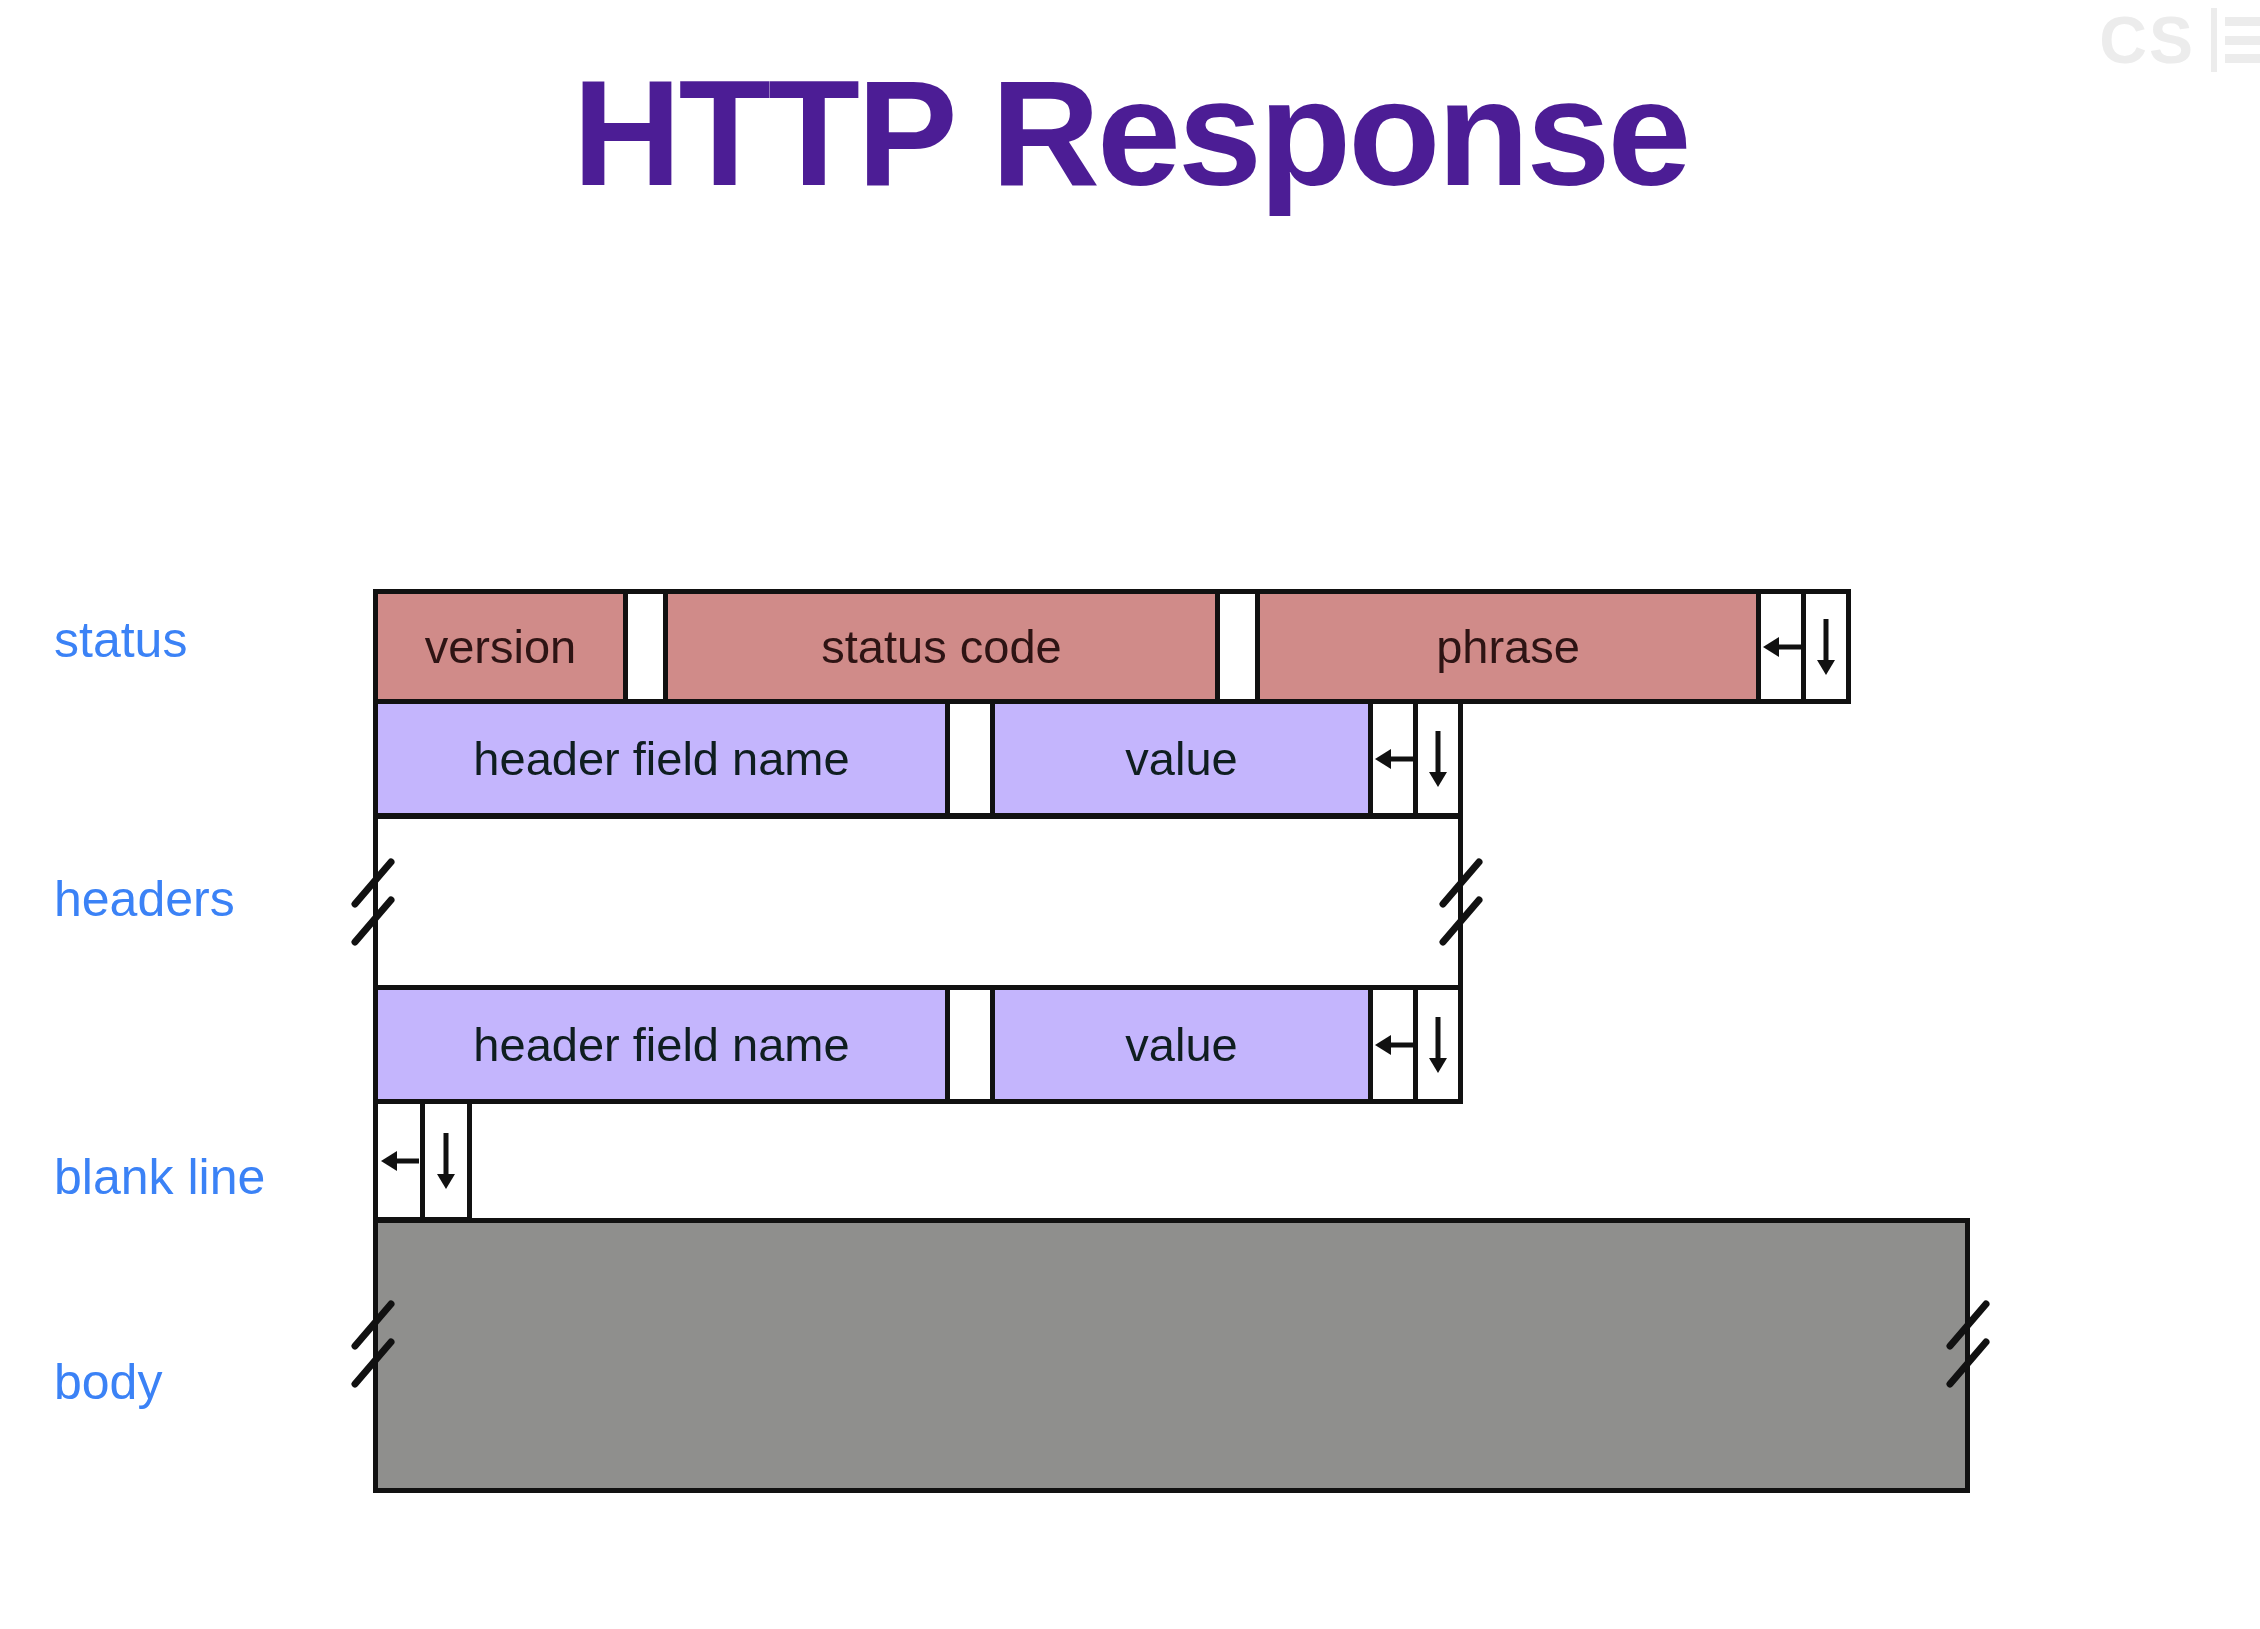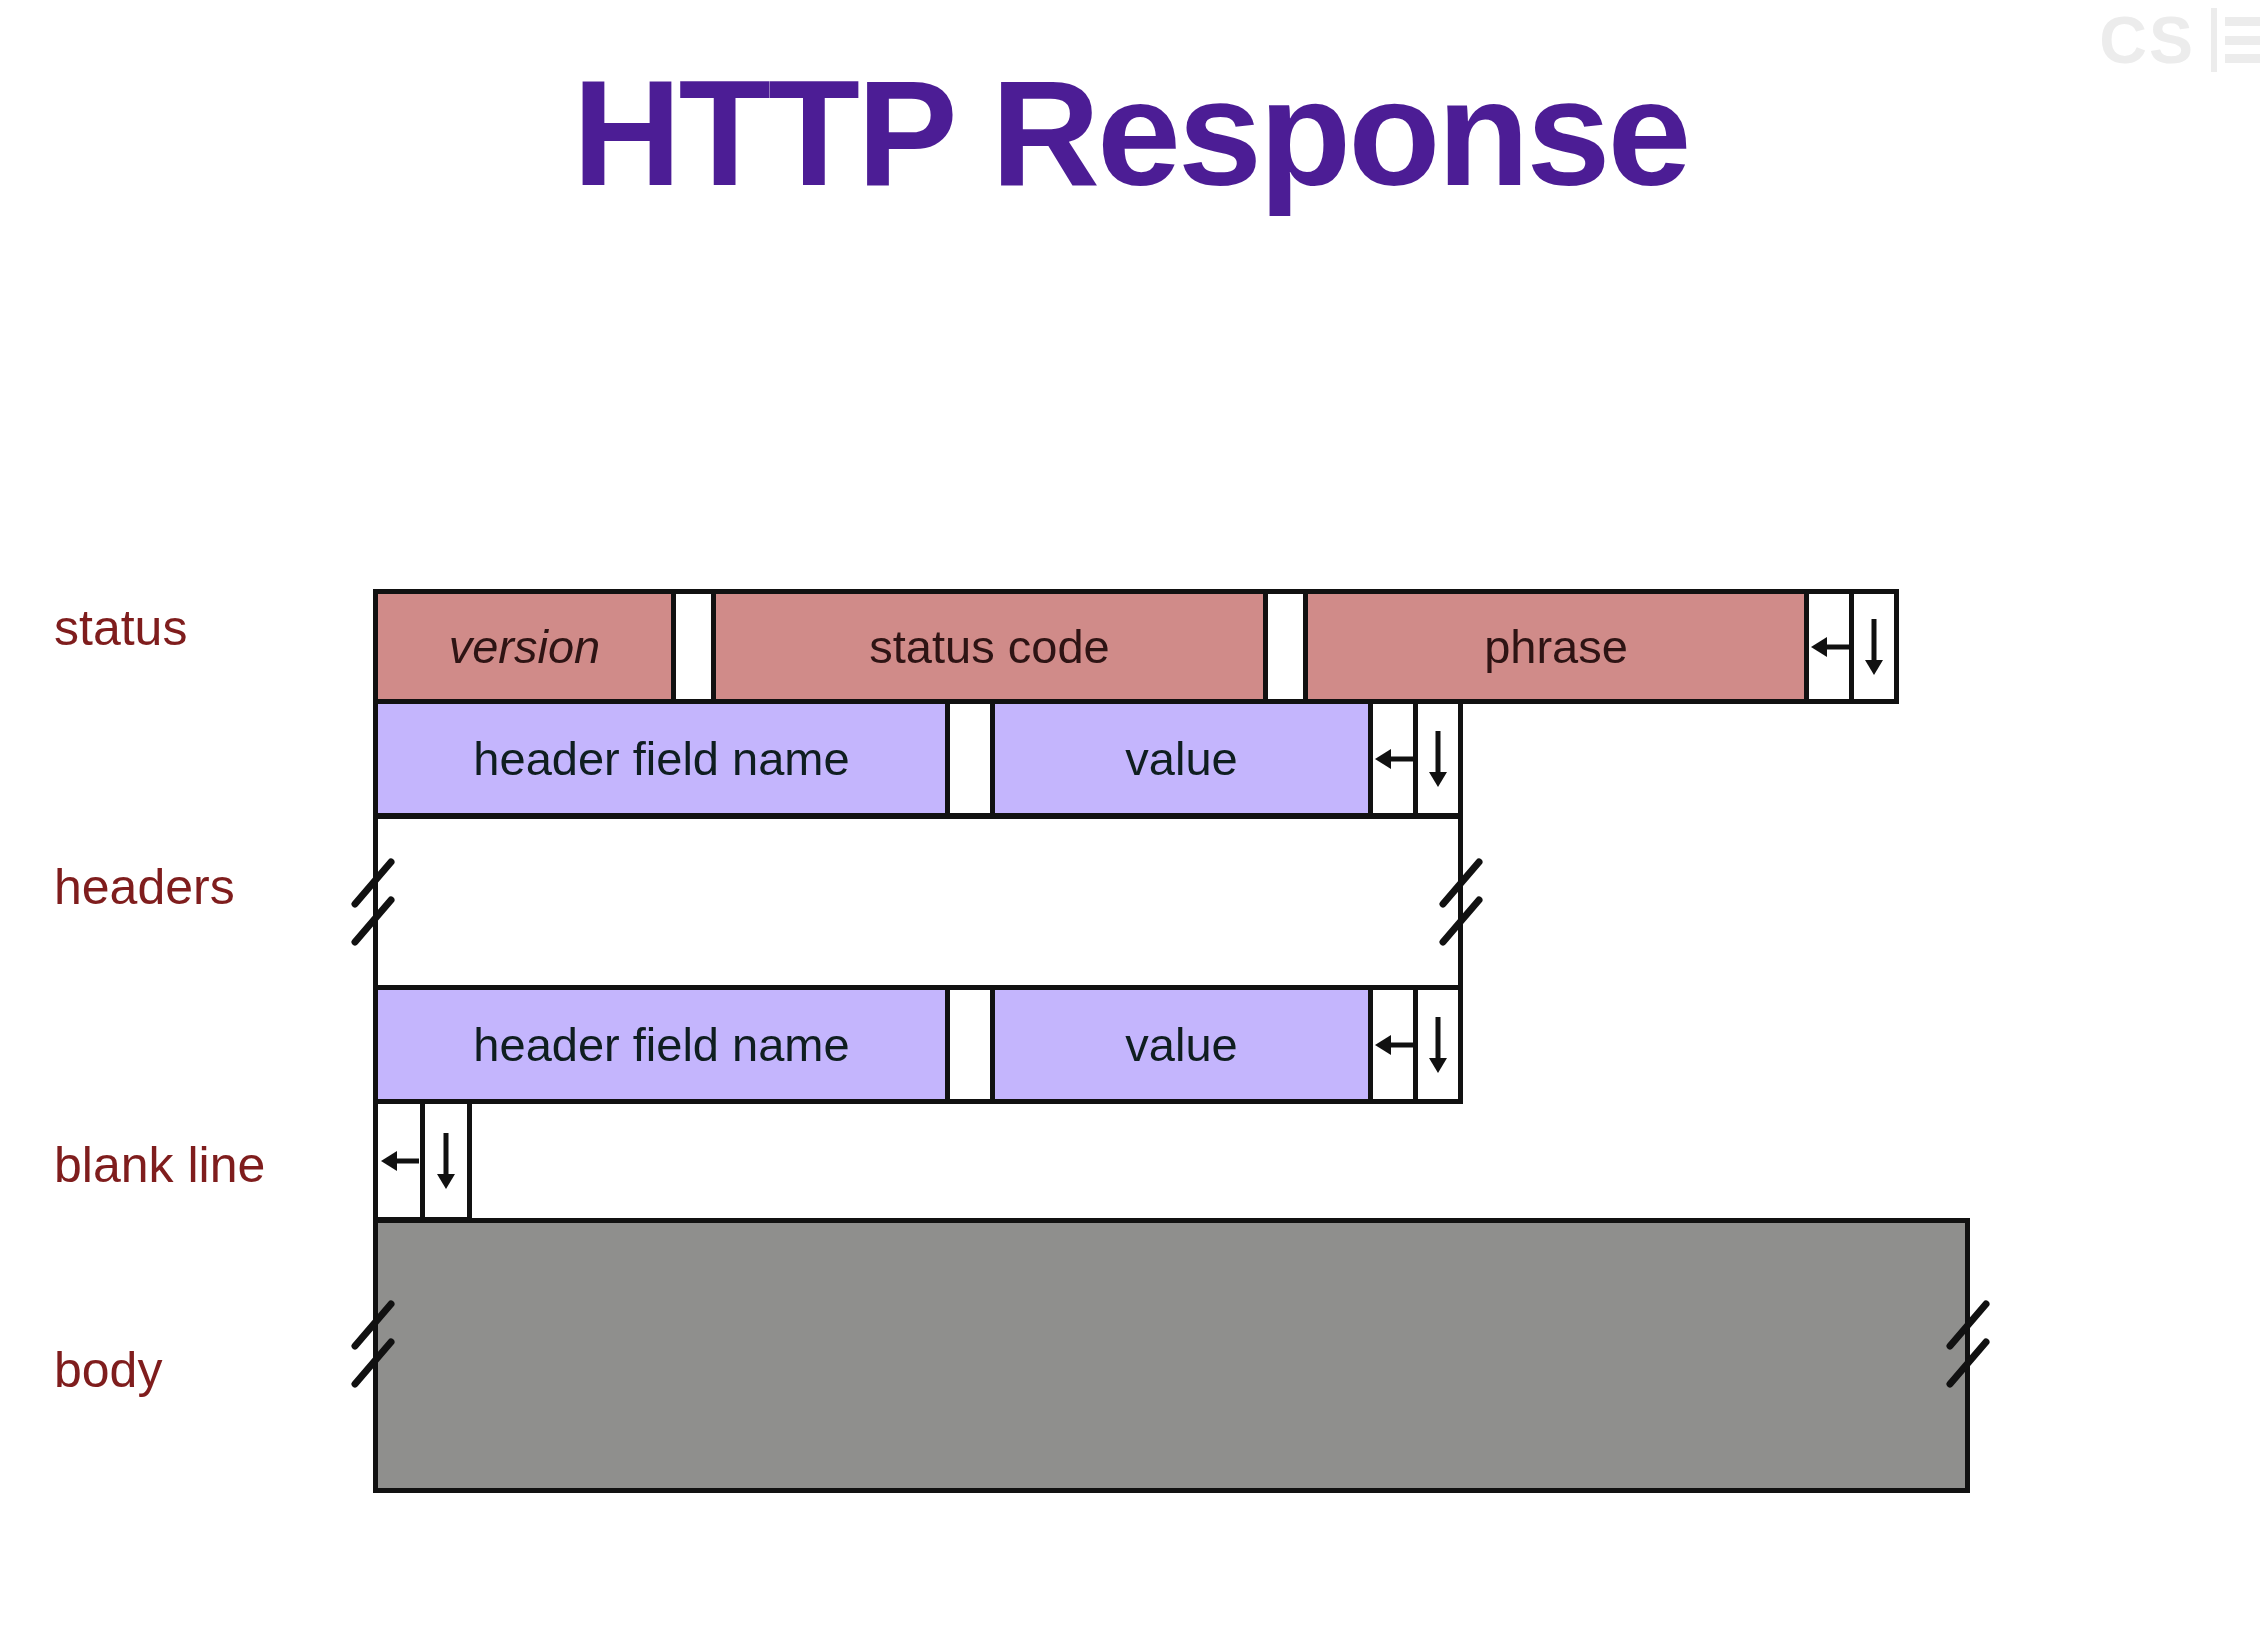--- a/index.html
+++ b/index.html
@@ -35,22 +35,23 @@
     border-left: 6px solid #ececec;
     display: flex; flex-direction: column; justify-content: space-evenly;
   }
   .wm-icon .wm-line { height: 9px; width: 44px; margin-left: 8px; background: #ececec; }
 
   
   .rowlabel {
     position: absolute;
     left: 54px;
     font-size: 50px;
-    color: #7f1d1d;
+    color: #3b82f6;
     white-space: nowrap;
+    margin-top: 12px;
   }
   .lbl-status     { top: 599px; }
   .lbl-headers    { top: 858px; }
   .lbl-blank-line { top: 1136px; }
   .lbl-body       { top: 1341px; }
 
   
   .row { position: absolute; left: 373px; display: flex; }
   .cell {
     box-sizing: border-box;
@@ -62,21 +63,21 @@
   }
   .cell + .cell { margin-left: -5px; }
   .salmon { background: #d08b89; color: #2e1414; }
   .blue   { background: #c4b5fd; color: #0f1e20; }
 
   .row-status  { top: 589px;  height: 115px; }
   .row-header1 { top: 699px;  height: 119px; }
   .row-header2 { top: 985px;  height: 119px; }
   .row-blank   { top: 1099px; height: 123px; }
 
-  .w-version { width: 303px; font-style: italic; }
+  .w-version { width: 255px; }
   .w-gap-s   { width: 45px; }
   .w-code    { width: 557px; }
   .w-phrase  { width: 506px; }
   .w-ctrl    { width: 50px; }
   .w-field   { width: 577px; }
   .w-gap-h   { width: 50px; }
   .w-value   { width: 383px; }
   .w-ctrl-b  { width: 52px; }
 
   

